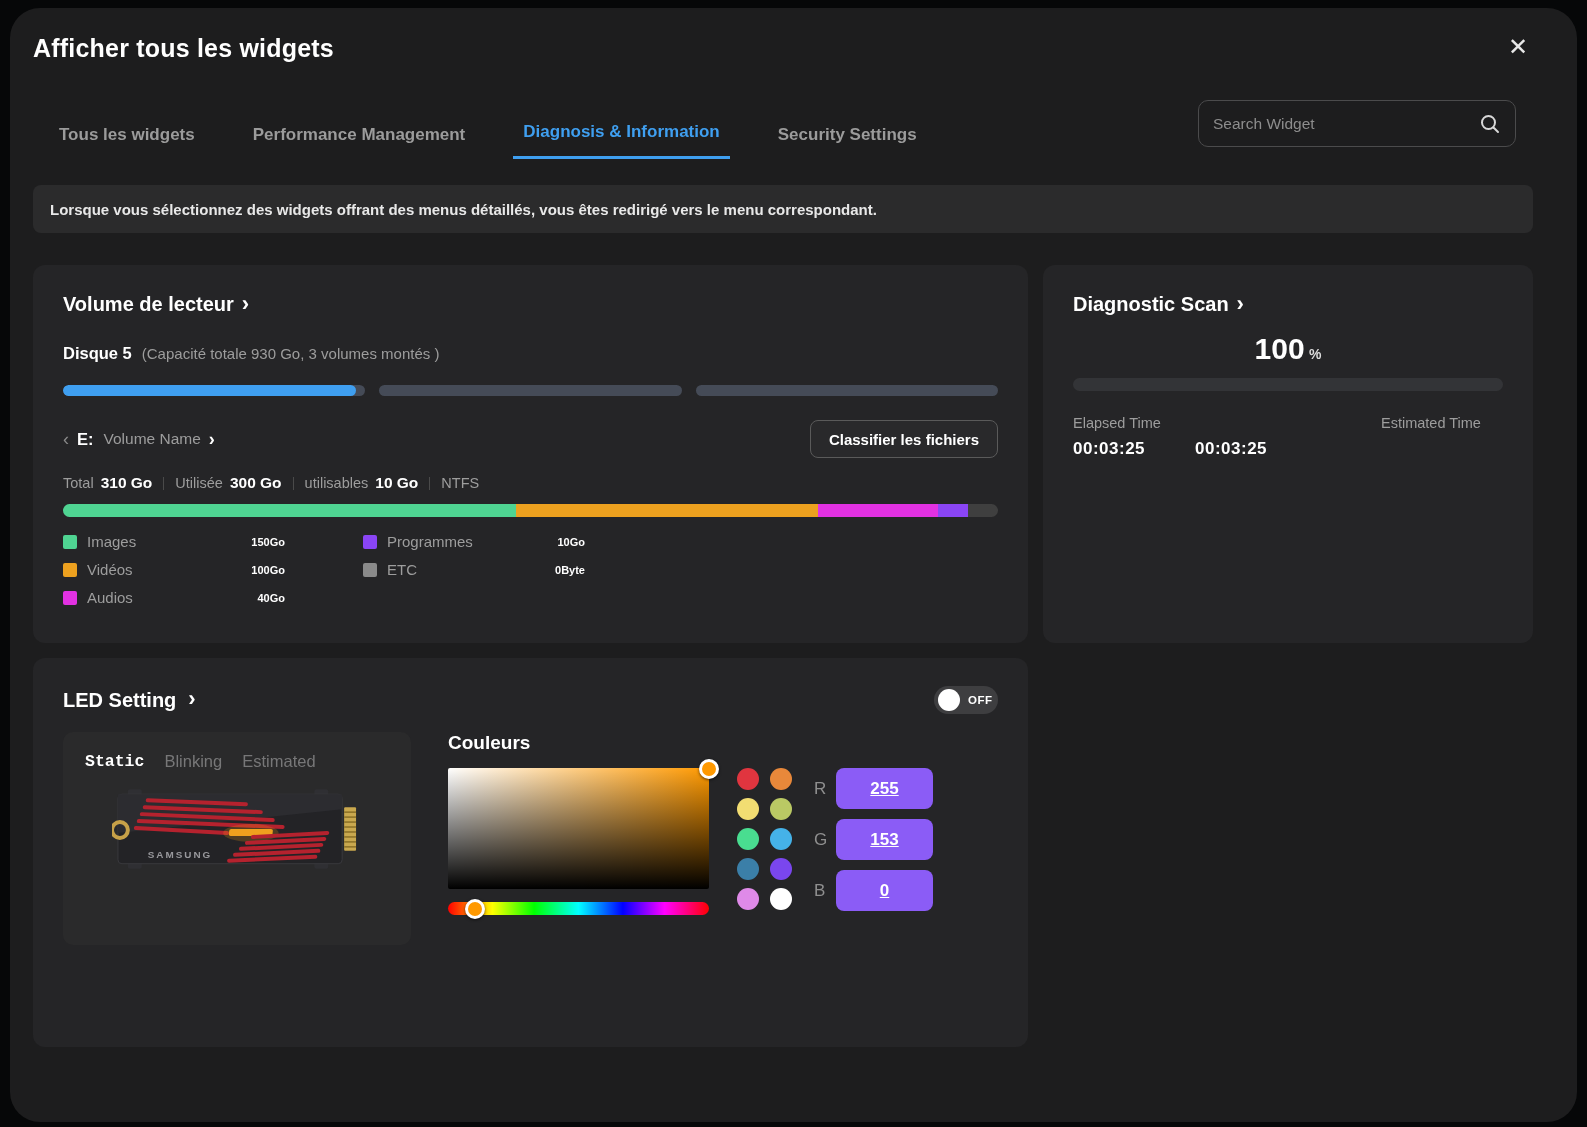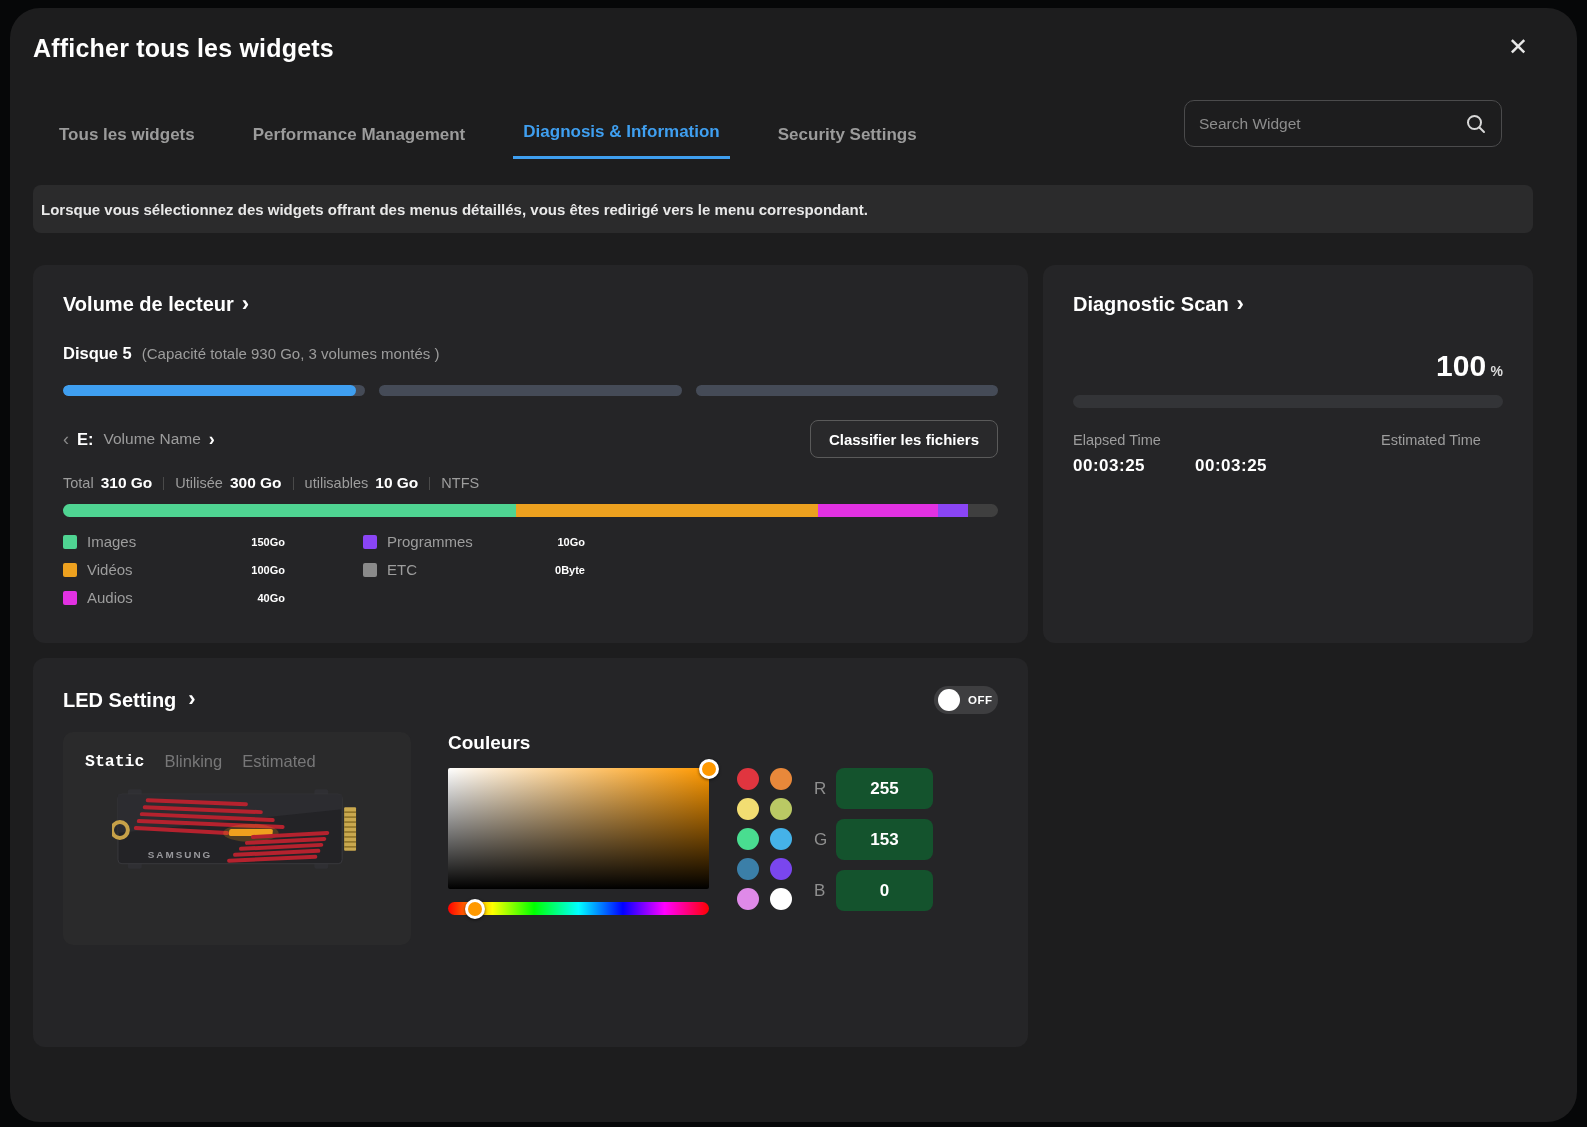--- a/index.html
+++ b/index.html
@@ -13,30 +13,30 @@
   .page-title { position:absolute; left:23px; top:26px; font-size:25px; font-weight:bold; color:#ffffff; letter-spacing:.2px; }
   .close-btn { position:absolute; top:24px; right:44px; width:30px; height:30px; color:#e8e8e8;
                font-size:24px; line-height:30px; text-align:center; cursor:pointer; }
 
   
   .tabs { position:absolute; left:39px; top:108px; display:flex; gap:38px; align-items:flex-end; }
   .tab { font-size:17px; font-weight:bold; color:#9b9b9b; padding:6px 10px 14px 10px; cursor:pointer; }
   .tab.active { color:#3f9ff0; border-bottom:3px solid #3f9ff0; }
 
   
-  .search-box { position:absolute; top:92px; right:75px; width:318px; height:47px;
+  .search-box { position:absolute; top:92px; right:61px; width:318px; height:47px;
                 border:1px solid #4b4b4c; border-radius:10px; display:flex; align-items:center; padding:0 14px; }
   .search-box input { flex:1; background:transparent; border:none; outline:none; color:#dddddd; font-size:15.5px;
                       font-family:"Liberation Sans", sans-serif; }
   .search-box input::placeholder { color:#8d8d8d; }
   .search-icon svg { display:block; }
 
   
   .banner { position:absolute; left:23px; right:44px; top:177px; height:48px; background:#2b2b2c;
-            border-radius:8px; display:flex; align-items:center; padding:0 8px;
+            border-radius:8px; display:flex; align-items:center; padding:0 17px;
             color:#e8e8e8; font-size:15px; font-weight:bold; }
 
   
   .cols { position:absolute; left:23px; top:257px; right:44px; display:flex; gap:15px; }
   .col-left { width:995px; }
   .col-right { flex:1; }
   .card { background:#252527; border-radius:12px; padding:28px 30px; }
   .card-title-row { display:flex; align-items:center; gap:8px; }
   .card-title { font-size:20px; font-weight:bold; color:#ffffff; }
   .chev { color:#ffffff; font-size:22px; font-weight:bold; line-height:1; margin-top:-2px; cursor:pointer; }
@@ -72,21 +72,21 @@
 
   
   .diag-card { height:378px; }
   .diag-controls { margin-top:24px; display:flex; align-items:center; justify-content:space-between; }
   .dropdown { width:253px; height:38px; border:1px solid #4f4f50; border-radius:8px; background:transparent;
               display:flex; align-items:center; padding:0 14px; cursor:pointer; }
   .dropdown-label { color:#e4e4e4; font-size:15.5px; flex:1; }
   .dropdown-caret { color:#9d9d9d; font-size:12px; }
   .start-btn { height:38px; padding:0 17px; background:transparent; color:#ffffff; border:1px solid #5a5a5a;
                border-radius:8px; font-size:15.5px; font-weight:bold; font-family:"Liberation Sans", sans-serif; cursor:pointer; }
-  .pct-row { margin-top:33px; text-align:right; }
+  .pct-row { margin-top:16px; text-align:center; }
   .pct-num { color:#ffffff; font-size:30px; font-weight:bold; }
   .pct-unit { color:#dcdcdc; font-size:14px; font-weight:bold; }
   .diag-progress { margin-top:12px; height:13px; border-radius:7px; background:#333437; }
   .time-labels { margin-top:24px; display:flex;justify-content:space-between; }
   .time-label { color:#9d9d9d; font-size:14.5px; width:122px; }
   .time-values { margin-top:8px; display:flex; }
   .time-value { color:#ffffff; font-size:17px; font-weight:bold; width:122px; letter-spacing:.5px; }
 
   
   .led-card { margin-top:15px; height:389px; }
@@ -115,22 +115,22 @@
              background:linear-gradient(to right,#ff0000 0%,#ffff00 17%,#00ff00 33%,#00ffff 50%,#0000ff 67%,#ff00ff 83%,#ff0000 100%);
              cursor:pointer; }
   .hue-handle { position:absolute; left:27px; top:50%; width:20px; height:20px; border-radius:50%;
                 border:3px solid #ffffff; transform:translate(-50%,-50%); box-shadow:0 1px 3px rgba(0,0,0,.6); }
   .swatches { margin-left:28px; display:grid; grid-template-columns:22px 22px; grid-auto-rows:22px;
               column-gap:11px; row-gap:8px; align-content:start; }
   .swatch { width:22px; height:22px; border-radius:50%; cursor:pointer; }
   .rgb-col { margin-left:22px; display:flex; flex-direction:column; gap:10px; }
   .rgb-row { display:flex; align-items:center; }
   .rgb-label { color:#8f8f8f; font-size:17px; width:22px; }
-  .rgb-field { width:97px; height:41px; background:#14532d; border-radius:8px; color:#ffffff;
-               font-size:17px; font-weight:bold; display:flex; align-items:center; justify-content:center; cursor:text; }
+  .rgb-field { width:97px; height:41px; background:#8b5cf6; border-radius:8px; color:#ffffff;
+               font-size:17px; font-weight:bold; display:flex; align-items:center; justify-content:center; cursor:text;text-decoration:underline; }
 </style>
 </head>
 <body>
 
 <div class="modal">
 
   <div class="page-title">Afficher tous les widgets</div>
   <div class="close-btn">✕</div>
 
   <div class="tabs">

